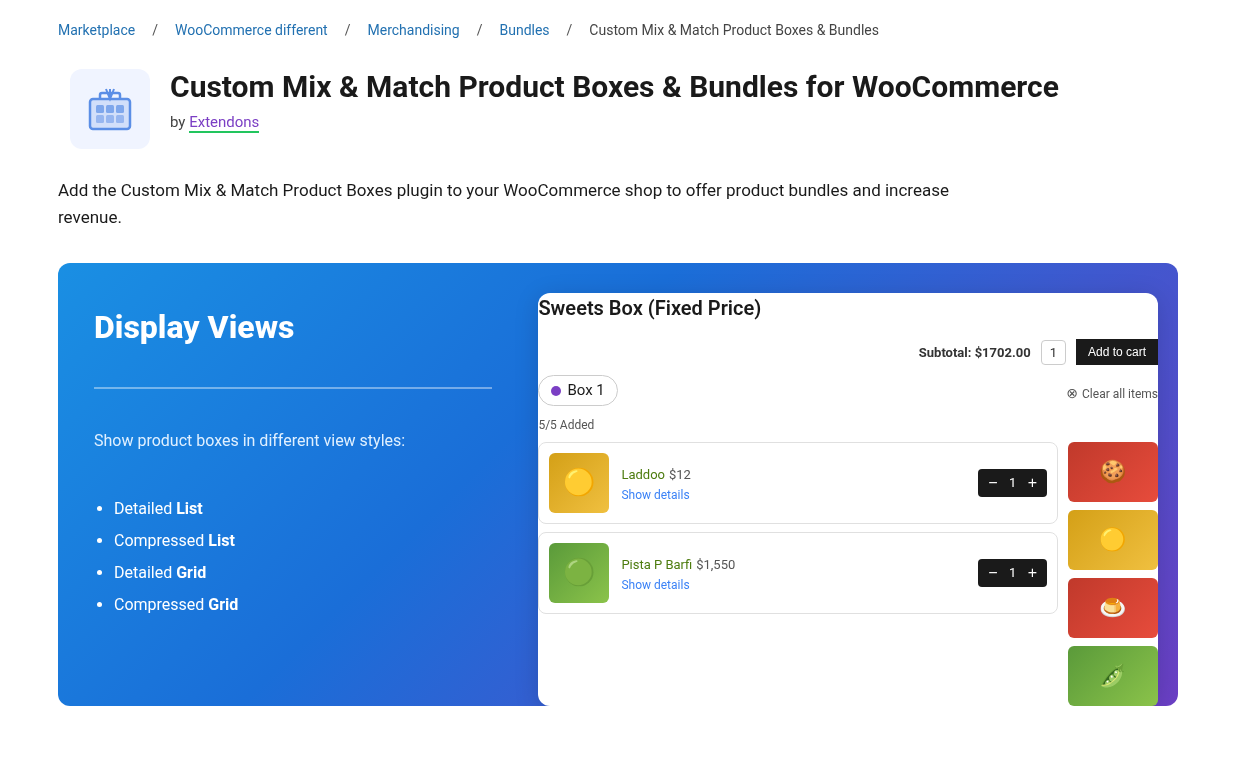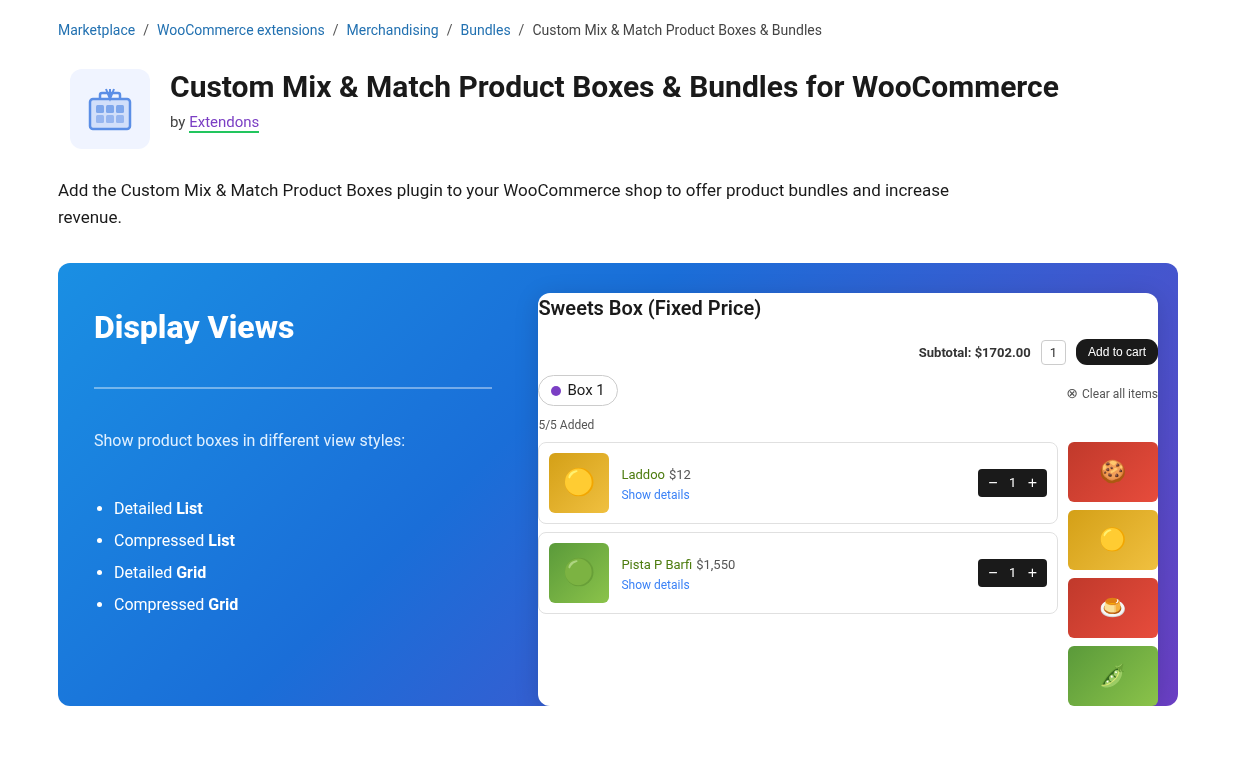--- a/index.html
+++ b/index.html
@@ -14,21 +14,21 @@
     .page-wrapper {
       max-width: 1180px;
       margin: 0 auto;
       padding: 20px 30px 40px;
     }
 
     
     .breadcrumb {
       display: flex;
       align-items: center;
-      gap: 8px;
+      gap: 17px;
       font-size: 14px;
       margin-bottom: 28px;
       flex-wrap: wrap;
     }
     .breadcrumb a {
       color: #2271b1;
       text-decoration: none;
     }
     .breadcrumb .separator {
       color: #555;
@@ -168,21 +168,21 @@
       border: 1px solid #ccc;
       border-radius: 4px;
       padding: 2px 8px;
       font-size: 13px;
       color: #333;
     }
     .add-to-cart-btn {
       background: #1a1a1a;
       color: #fff;
       border: none;
-      border-radius: 11px;
+      border-radius: 0;
       padding: 6px 12px;
       font-size: 12px;
       cursor: pointer;
       white-space: nowrap;
     }
 
     .box-badge {
       background: #fff;
       border: 1px solid #ccc;
       border-radius: 20px;
@@ -334,21 +334,21 @@
     }
   </style>
 </head>
 <body>
 
 <div class="page-wrapper">
 
   <nav class="breadcrumb">
     <a href="#">Marketplace</a>
     <span class="separator">/</span>
-    <a href="#">WooCommerce extensions</a>
+    <a href="#">WooCommerce different</a>
     <span class="separator">/</span>
     <a href="#">Merchandising</a>
     <span class="separator">/</span>
     <a href="#">Bundles</a>
     <span class="separator">/</span>
     <span class="current">Custom Mix &amp; Match Product Boxes &amp; Bundles</span>
   </nav>
 
   <div class="product-header">
     <div class="product-icon">

